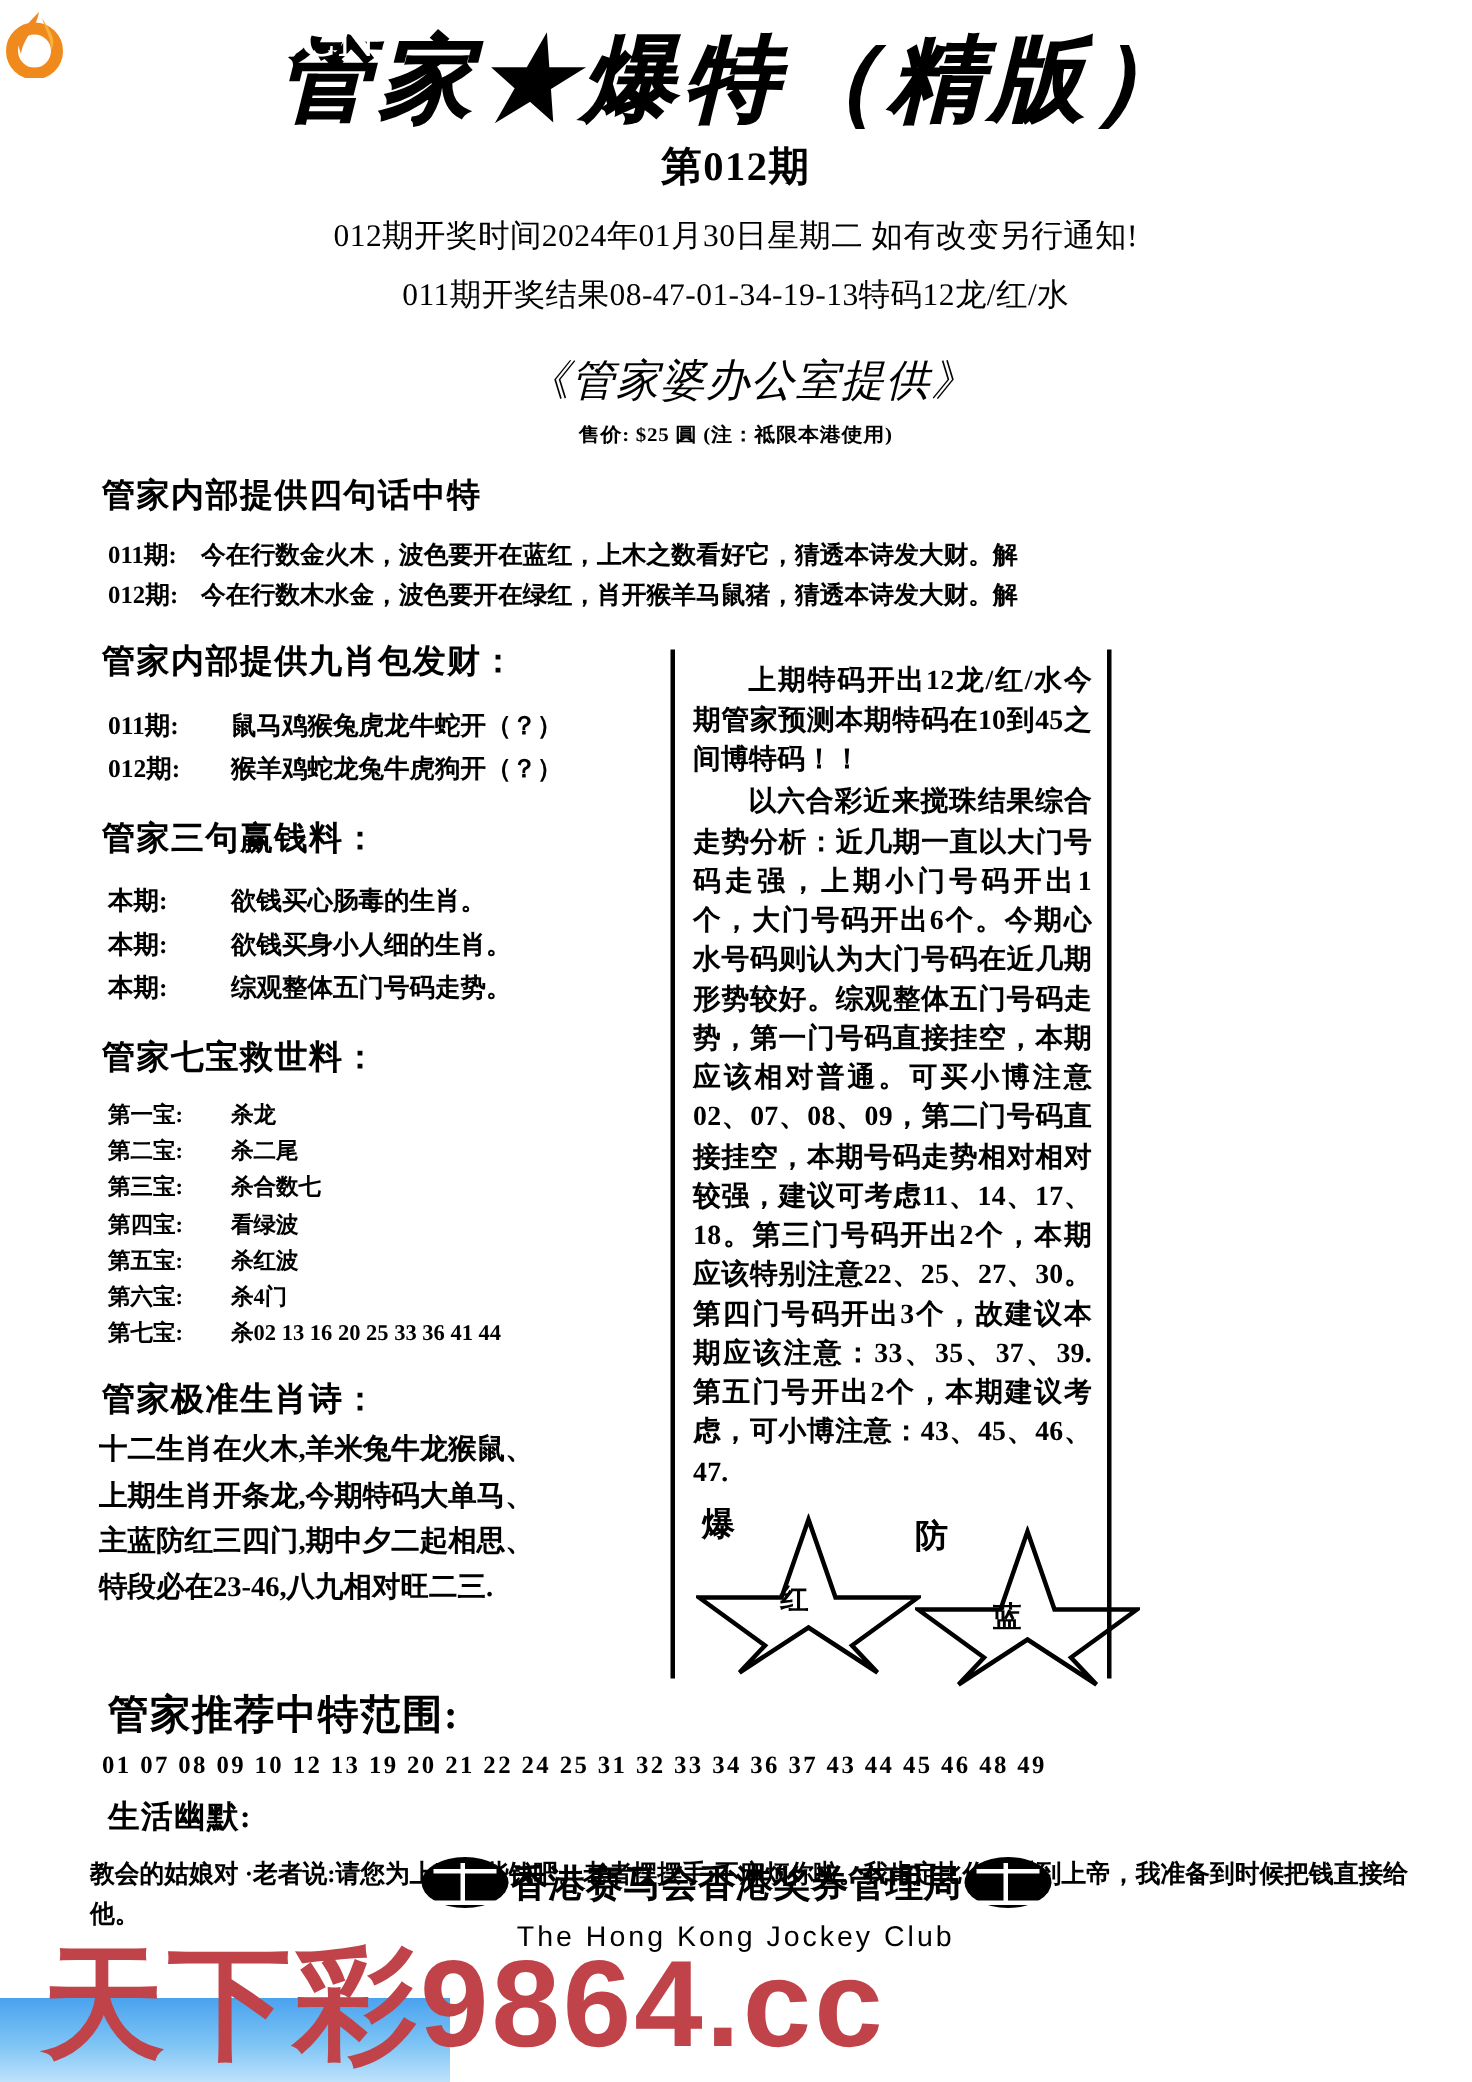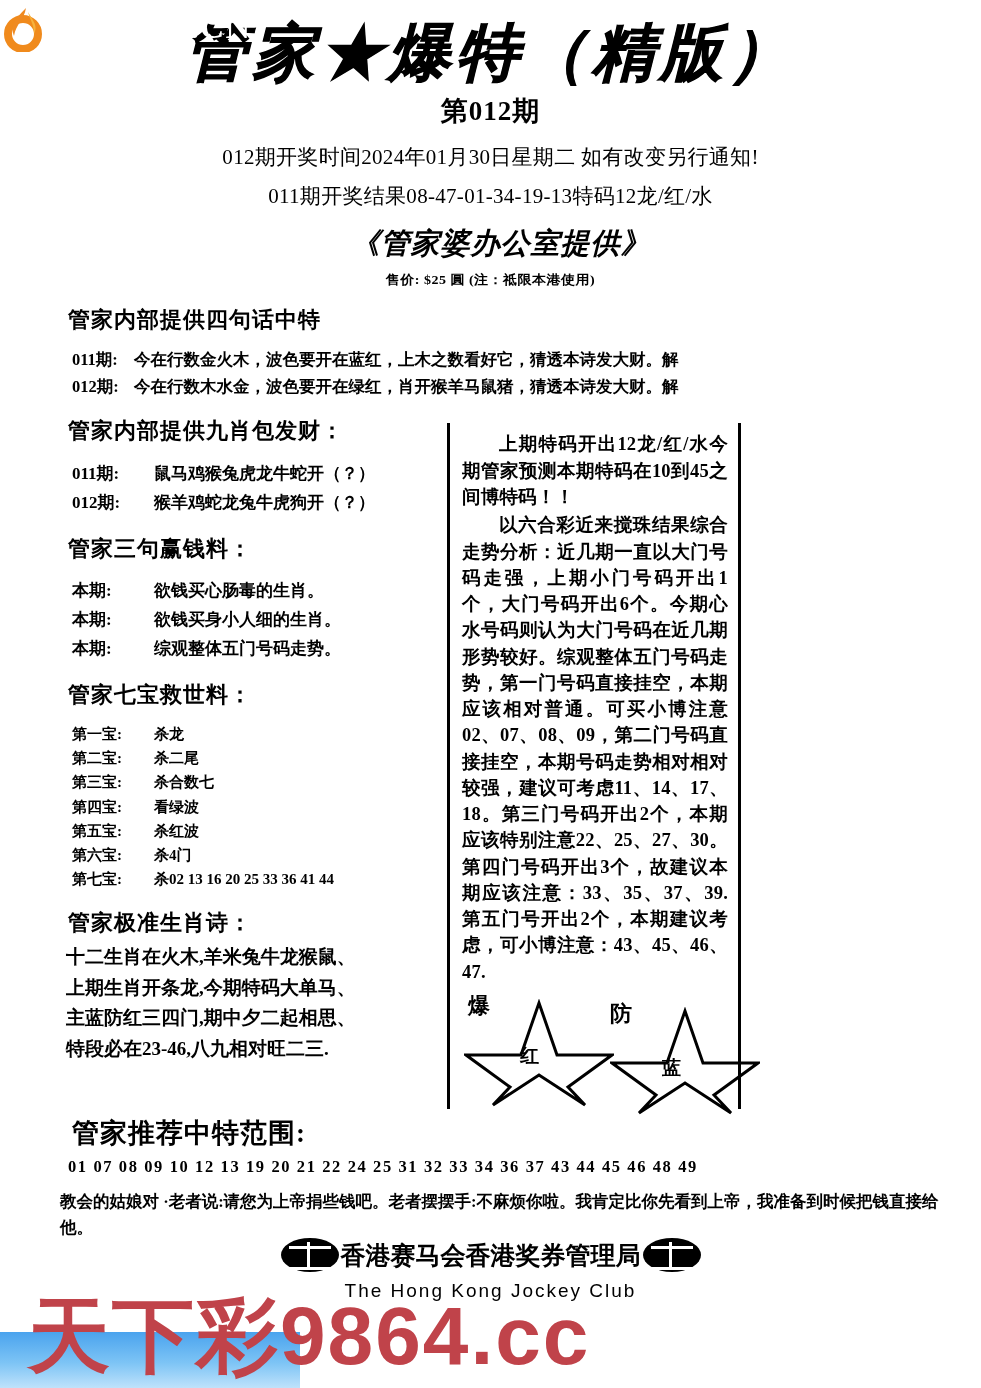--- a/index.html
+++ b/index.html
@@ -44,23 +44,23 @@
     text-align: center;
     margin-top: 14px;
     letter-spacing: 0.3px;
     white-space: nowrap;
   }
   .draw-line.second { margin-top: 11px; }
 
   .provider {
     text-align: center;
     font-size: 29px;
-    font-weight: bold;
+    font-weight: normal;
     font-style: italic;
-    margin-top: 14px;
+    margin-top: 24px;
     letter-spacing: 1px;
     padding-left: 20px;
   }
   .price {
     text-align: center;
     font-size: 14px;
     font-weight: bold;
     margin-top: 7px;
     letter-spacing: 0.5px;
     transform: scaleY(0.92);
@@ -402,20 +402,21 @@
     <div class="line">上期生肖开条龙,今期特码大单马、</div>
     <div class="line">主蓝防红三四门,期中夕二起相思、</div>
     <div class="line">特段必在23-46,八九相对旺二三.</div>
   </div>
 
   <div class="spacer-md"></div>
 
   <div class="rec-head">管家推荐中特范围:</div>
   <div class="rec-nums">01  07  08  09  10  12  13  19  20  21  22  24  25  31  32  33  34  36  37  43  44  45  46  48  49</div>
 
+  <div class="humor-head">生活幽默:</div>
   <div class="humor-body">教会的姑娘对 ·老者说:请您为上帝捐些钱吧。老者摆摆手:不麻烦你啦。我肯定比你先看到上帝，我准备到时候把钱直接给他。</div>
 
 </div>
 
 <div class="footer">
   <div class="footer-main">
     <span class="jc-badge"></span>
     <span class="footer-cn">香港赛马会香港奖券管理局</span>
     <span class="jc-badge"></span>
   </div>

